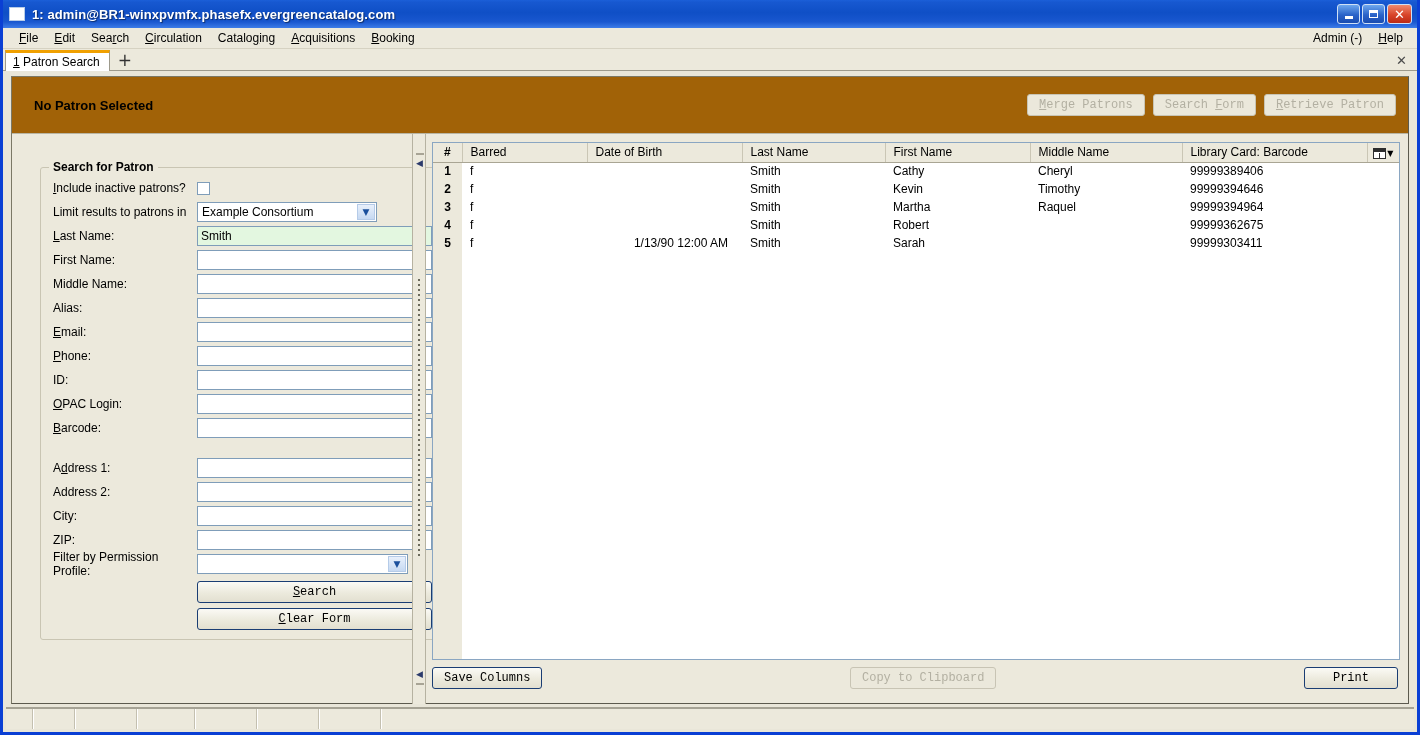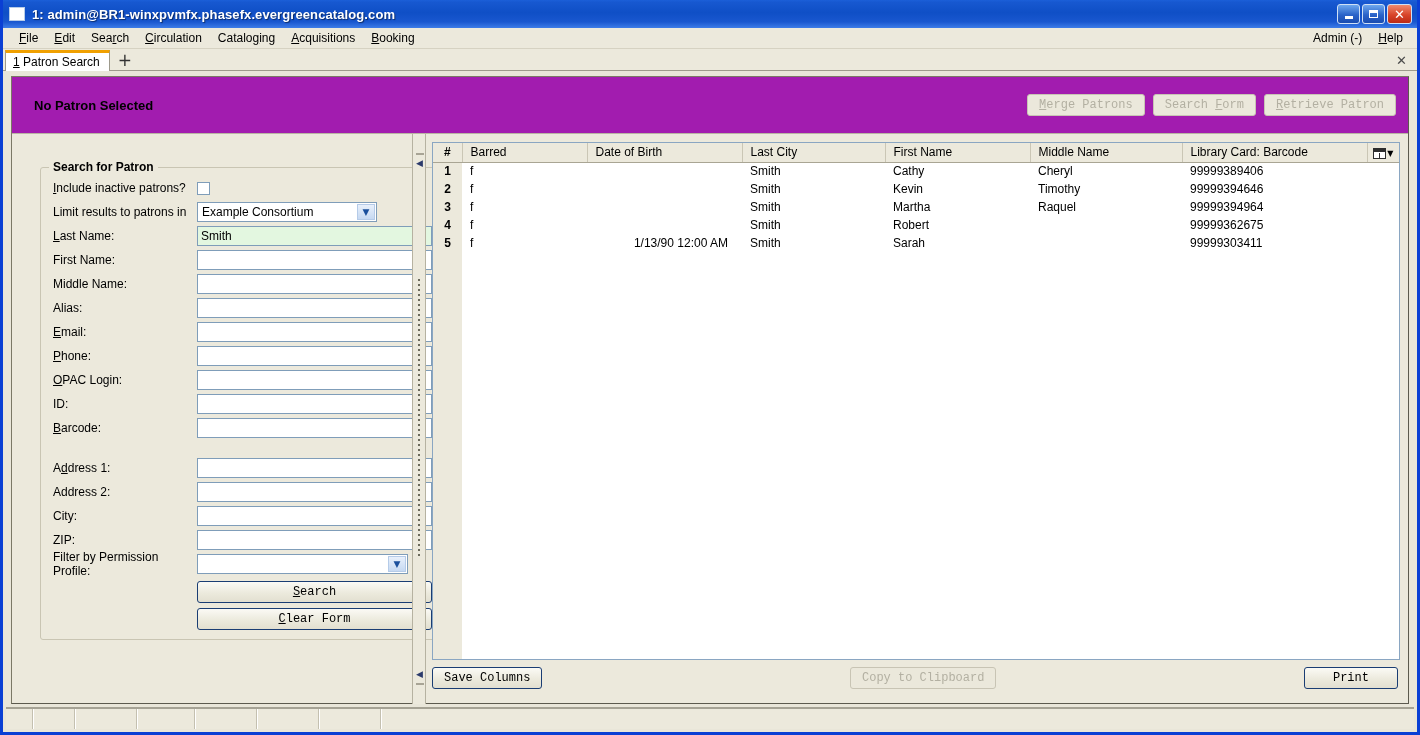--- a/index.html
+++ b/index.html
@@ -125,21 +125,21 @@
     border-right-color:#5c5a4e;
     border-bottom-color:#5c5a4e;
   }
 
   
   .patronbar {
     height: 57px;
     border-bottom: 1px solid #b9b5a3;
     display: flex; align-items: center;
     padding: 0 12px 0 22px;
-    background: #a21caf;
+    background: #a16207;
   }
   .patron-title { font-size: 13px; font-weight: bold; color: #000; }
   .patron-actions { margin-left: auto; display: flex; gap: 8px; }
 
   .btn {
     font-family: Liberation Mono, monospace;
     font-size: 12px;
     background: linear-gradient(to bottom,#fbfaf5,#eceadd 55%,#e2dfd0);
     border: 1px solid #6d8ab0;
     border-radius: 3px;
@@ -469,26 +469,26 @@
             <div class="flabel"><u>E</u>mail:</div>
             <input class="finput" value="" style="">
           </div>
 
           <div class="formrow">
             <div class="flabel"><u>P</u>hone:</div>
             <input class="finput" value="" style="">
           </div>
 
           <div class="formrow">
+            <div class="flabel">ID:</div>
+            <input class="finput" value="" style="">
+          </div>
+
+          <div class="formrow">
             <div class="flabel"><u>O</u>PAC Login:</div>
-            <input class="finput" value="" style="">
-          </div>
-
-          <div class="formrow">
-            <div class="flabel">ID:</div>
             <input class="finput" value="" style="">
           </div>
 
           <div class="formrow">
             <div class="flabel"><u>B</u>arcode:</div>
             <input class="finput" value="" style="">
           </div>
 
           <div class="formrow gap">
             <div class="flabel">A<u>d</u>dress 1:</div>
@@ -547,21 +547,21 @@
                 <col style="width:145px">
                 <col style="width:152px">
               <col style="width:185px">
                 <col style="width:">
             </colgroup>
             <thead>
               <tr>
                 <th class="num">#</th>
                 <th>Barred</th>
                 <th>Date of Birth</th>
-                <th>Last City</th>
+                <th>Last Name</th>
                 <th>First Name</th>
                 <th>Middle Name</th>
                 <th>Library Card: Barcode</th>
                 <th class="pick">
                   <span class="pickicon"></span><span class="pickarrow">▼</span>
                 </th>
               </tr>
             </thead>
             <tbody>
               <tr>

